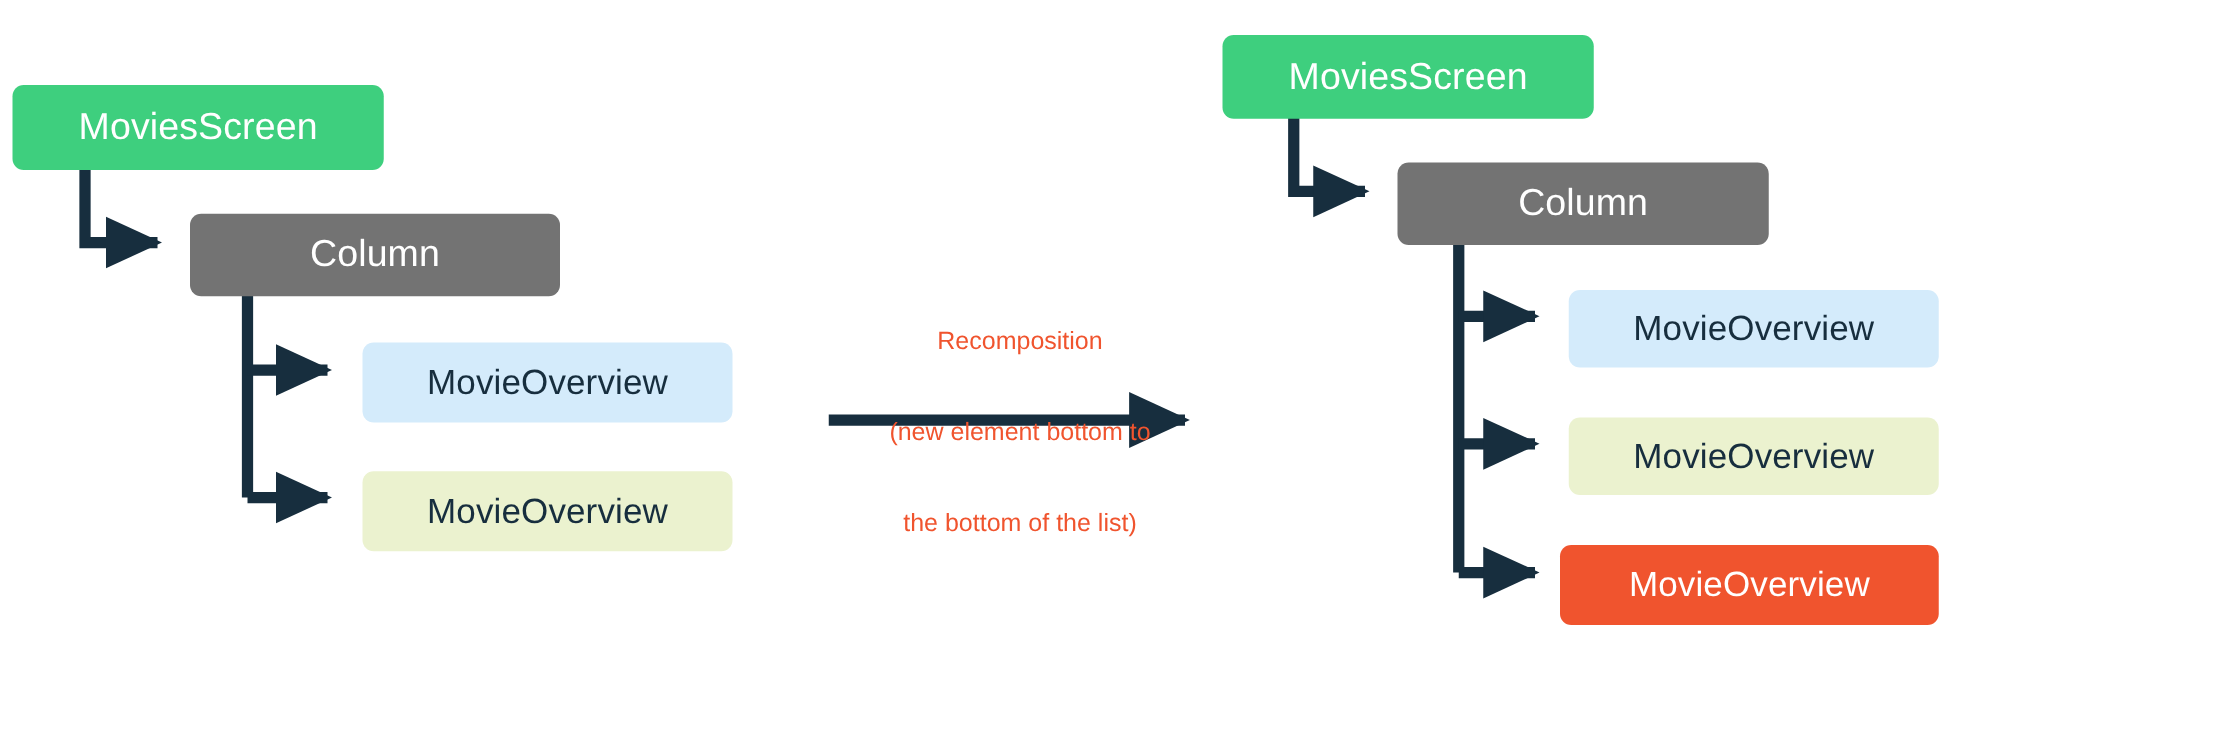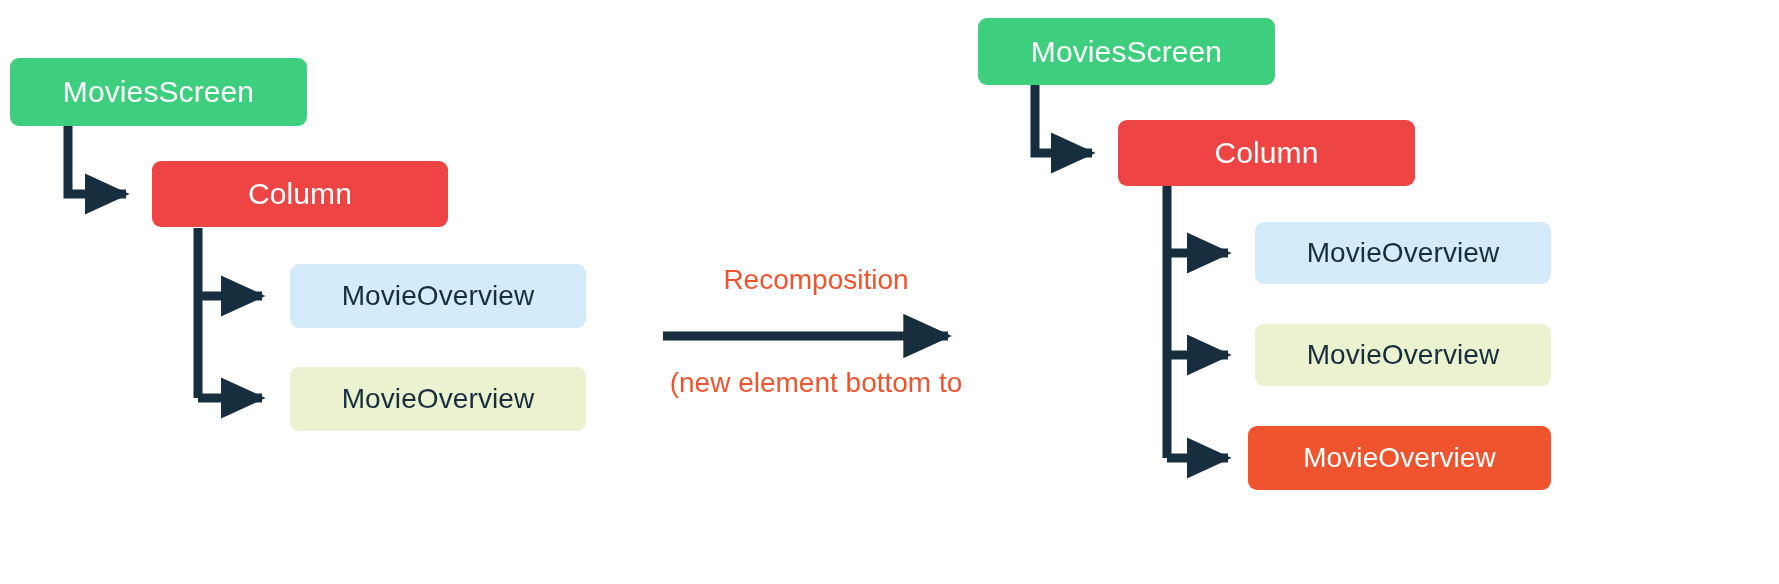--- a/index.html
+++ b/index.html
@@ -14,23 +14,24 @@
 
   .node{
     position:absolute;
     border-radius:9px;
     display:flex;align-items:center;justify-content:center;
     box-sizing:border-box;
     font-weight:400;
     letter-spacing:0.1px;
     white-space:nowrap;
     line-height:1;
+    margin-top:10px;
   }
   .node-green{background:#3ECF7E;color:#ffffff;}
-  .node-blue{background:#ef4444;color:#ffffff;}
+  .node-blue{background:#737373;color:#ffffff;}
   .node-lightblue{background:#D4EBFB;color:#172E3E;}
   .node-lime{background:#EBF2CF;color:#172E3E;}
   .node-orange{background:#F0542E;color:#ffffff;}
 
   svg.lines{position:absolute;left:0;top:0;width:1779px;height:584px;pointer-events:none;}
 
   .caption{
     position:absolute;
     color:#F0542E;
     text-align:center;
@@ -83,23 +84,24 @@
   </div>
 
   <div class="node node-lightblue" style="left:290px;top:264px;width:296px;height:64px;font-size:28px;">
     <span>MovieOverview</span>
   </div>
 
   <div class="node node-lime" style="left:290px;top:367px;width:296px;height:64px;font-size:28px;">
     <span>MovieOverview</span>
   </div>
 
-  <div class="caption" style="left:626px;top:195px;width:380px;font-size:28px;">
+  <div class="caption" style="left:626px;top:212px;width:380px;font-size:20px;">
     <div>Recomposition</div>
     <div>(new element bottom to</div>
+    <div>the bottom of the list)</div>
   </div>
 
   <div class="node node-green" style="left:978px;top:18px;width:297px;height:67px;font-size:30px;">
     <span>MoviesScreen</span>
   </div>
 
   <div class="node node-blue" style="left:1118px;top:120px;width:297px;height:66px;font-size:30px;">
     <span>Column</span>
   </div>
 

